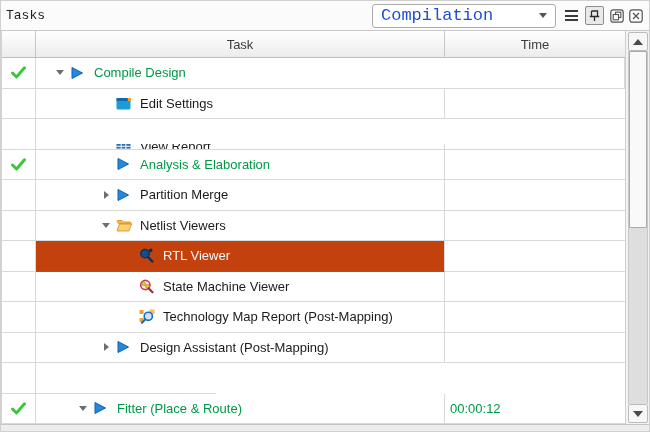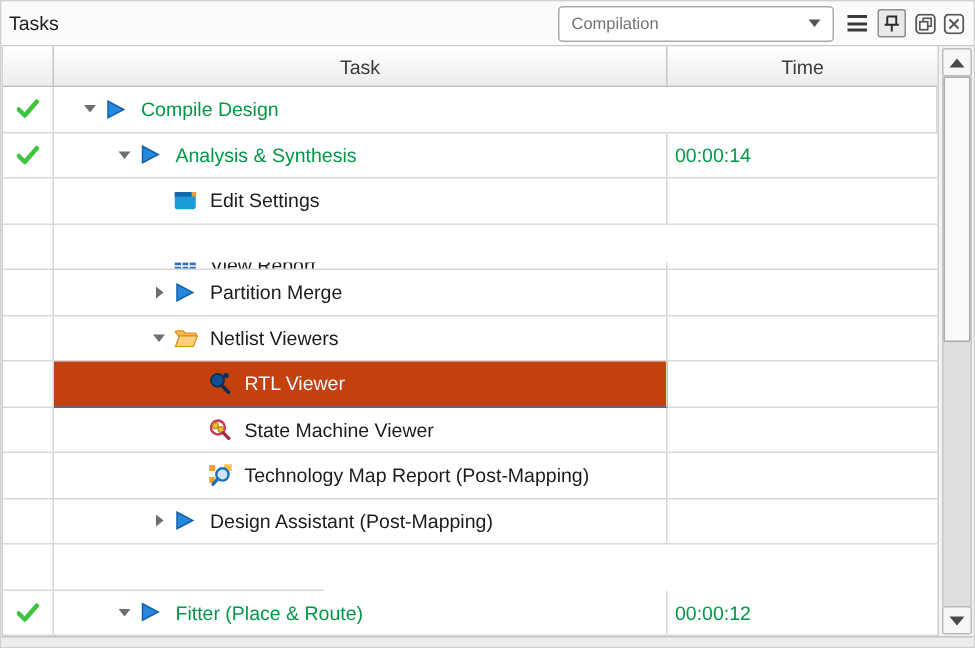--- a/index.html
+++ b/index.html
@@ -2,26 +2,26 @@
 <html><head>
 <meta charset="utf-8">
 <style>
   * { margin:0; padding:0; box-sizing:border-box; }
   html,body { width:650px; height:432px; }
   body { font-family:"Liberation Sans", sans-serif; background:#fff; }
   .panel { width:650px; height:432px; border:1px solid #d0d0d0; display:flex; flex-direction:column; overflow:hidden; background:#fff; }
 
   
   .titlebar { height:30px; flex:0 0 30px; background:#fbfbfb; border-bottom:1px solid #c9c9c9;
-              display:flex; align-items:center; padding:0 6px 0 5px; }
+              display:flex; align-items:center; padding:0 6px 0 5px;font-family:Liberation Mono, monospace; }
   .title { font-size:13px; color:#1e1e1e; }
   .tb-spacer { flex:1; }
   .flow-select { width:184px; height:24px; background:#fff; border:1px solid #ababab; border-radius:3px;
                  display:flex; align-items:center; padding:0 8px; margin-right:9px; }
-  .flow-select .val { font-size:11px; color:#737373; flex:1; }
+  .flow-select .val { font-size:17px; color:#1d4ed8; flex:1; }
   .caret-down { width:0; height:0; border-left:4px solid transparent; border-right:4px solid transparent;
                 border-top:5px solid #555; }
   .hamburger { width:13px; height:11px; display:flex; flex-direction:column; justify-content:space-between; margin-right:7px; }
   .hamburger i { display:block; height:2px; background:#3a3a3a; }
   .pinbtn { width:19px; height:19px; background:#e9e9e9; border:1px solid #8d8d8d; border-radius:2px;
             display:flex; align-items:center; justify-content:center; margin-right:5px; }
   .winbtn { width:15px; height:15px; display:flex; align-items:center; justify-content:center; margin-right:4px; }
 
   
   .main { flex:1; display:flex; }
@@ -122,67 +122,65 @@
               </span>
               <span class="ticon">
                 <svg width="14" height="14" viewBox="0 0 14 14">
                   <polygon points="2,1.5 12.5,7 2,12.5" fill="#2688dd" stroke="#1162a8" stroke-width="1"></polygon>
                 </svg>
               </span>
               <span class="lbl g">Compile Design</span>
             </div>
           </div>
           <div class="row">
+            <div class="cell status"></div>
+            <div class="cell task" style="padding-left: 60px;">
+              <span class="exp none"></span>
+              <span class="ticon">
+                <svg width="15" height="13" viewBox="0 0 15 13">
+                  <rect x="0.5" y="1" width="14" height="11.5" rx="1.5" fill="#1b9cd8"></rect>
+                  <rect x="0.5" y="1" width="11" height="3" fill="#1368ad"></rect>
+                  <rect x="12" y="1" width="3" height="3" fill="#f0a030"></rect>
+                </svg>
+              </span>
+              <span class="lbl">Edit Settings</span>
+            </div>
+            <div class="cell time" style="border-right: none;"></div>
+          </div>
+          <div class="row">
+            <div class="cell status"></div>
+            <div class="cell task" style="padding-left: 60px; margin-top: 25px;">
+              <span class="exp none"></span>
+              <span class="ticon">
+                <svg width="15" height="12" viewBox="0 0 15 12">
+                  <rect x="0.5" y="0.5" width="14" height="11" fill="#2e6db4"></rect>
+                  <rect x="0.5" y="0.5" width="14" height="3" fill="#1d4f8b"></rect>
+                  <path d="M0.5 3.5 H14.5 M0.5 6.3 H14.5 M0.5 9.1 H14.5 M5.2 0.5 V11.5 M9.9 0.5 V11.5" stroke="#fff" stroke-width="1"></path>
+                </svg>
+              </span>
+              <span class="lbl">View Report</span>
+            </div>
+            <div class="cell time" style="border-right: none;"></div>
+          </div>
+          <div class="row">
             <div class="cell status">
               <span style="display: flex;">
                 <svg width="15" height="13" viewBox="0 0 15 13">
                   <path d="M1.5 7 L5.5 11 L13.5 1.8" fill="none" stroke="#3ec43e" stroke-width="3" stroke-linecap="round" stroke-linejoin="round"></path>
                 </svg>
               </span>
             </div>
-            <div class="cell task" style="padding-left: 37px;">
-              <span class="exp expanded">
-                <b></b>
-              </span>
-              <span class="ticon">
-                <svg width="14" height="14" viewBox="0 0 14 14">
-                  <polygon points="2,1.5 12.5,7 2,12.5" fill="#2688dd" stroke="#1162a8" stroke-width="1"></polygon>
-                </svg>
-              </span>
-              <span class="lbl g">Analysis &amp; Synthesis</span>
-            </div>
-            <div class="cell time" style="border-right: none;">00:00:14</div>
-          </div>
-          <div class="row">
-            <div class="cell status"></div>
-            <div class="cell task" style="padding-left: 60px;">
-              <span class="exp none"></span>
-              <span class="ticon">
-                <svg width="15" height="13" viewBox="0 0 15 13">
-                  <rect x="0.5" y="1" width="14" height="11.5" rx="1.5" fill="#1b9cd8"></rect>
-                  <rect x="0.5" y="1" width="11" height="3" fill="#1368ad"></rect>
-                  <rect x="12" y="1" width="3" height="3" fill="#f0a030"></rect>
-                </svg>
-              </span>
-              <span class="lbl">Edit Settings</span>
-            </div>
-            <div class="cell time" style="border-right: none;"></div>
-          </div>
-          <div class="row">
-            <div class="cell status"></div>
-            <div class="cell task" style="padding-left: 60px; margin-top: 25px;">
-              <span class="exp none"></span>
-              <span class="ticon">
-                <svg width="15" height="12" viewBox="0 0 15 12">
-                  <rect x="0.5" y="0.5" width="14" height="11" fill="#2e6db4"></rect>
-                  <rect x="0.5" y="0.5" width="14" height="3" fill="#1d4f8b"></rect>
-                  <path d="M0.5 3.5 H14.5 M0.5 6.3 H14.5 M0.5 9.1 H14.5 M5.2 0.5 V11.5 M9.9 0.5 V11.5" stroke="#fff" stroke-width="1"></path>
-                </svg>
-              </span>
-              <span class="lbl">View Report</span>
+            <div class="cell task" style="padding-left: 60px;">
+              <span class="exp none"></span>
+              <span class="ticon">
+                <svg width="14" height="14" viewBox="0 0 14 14">
+                  <polygon points="2,1.5 12.5,7 2,12.5" fill="#2688dd" stroke="#1162a8" stroke-width="1"></polygon>
+                </svg>
+              </span>
+              <span class="lbl g">Analysis &amp; Elaboration</span>
             </div>
             <div class="cell time" style="border-right: none;"></div>
           </div>
           <div class="row">
             <div class="cell status"></div>
             <div class="cell task" style="padding-left: 60px;">
               <span class="exp collapsed">
                 <b></b>
               </span>
               <span class="ticon">

